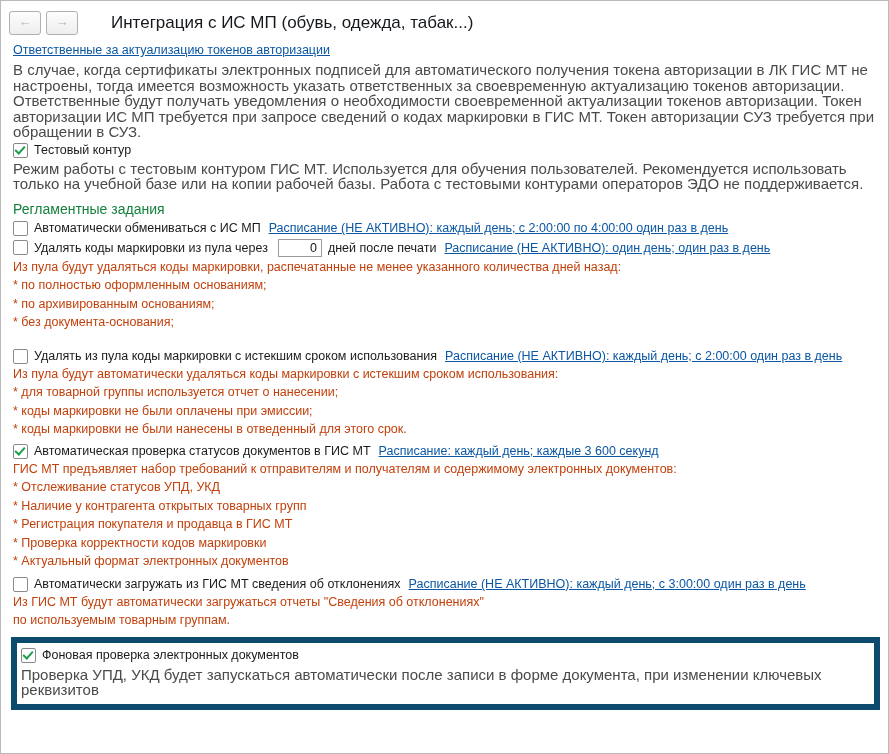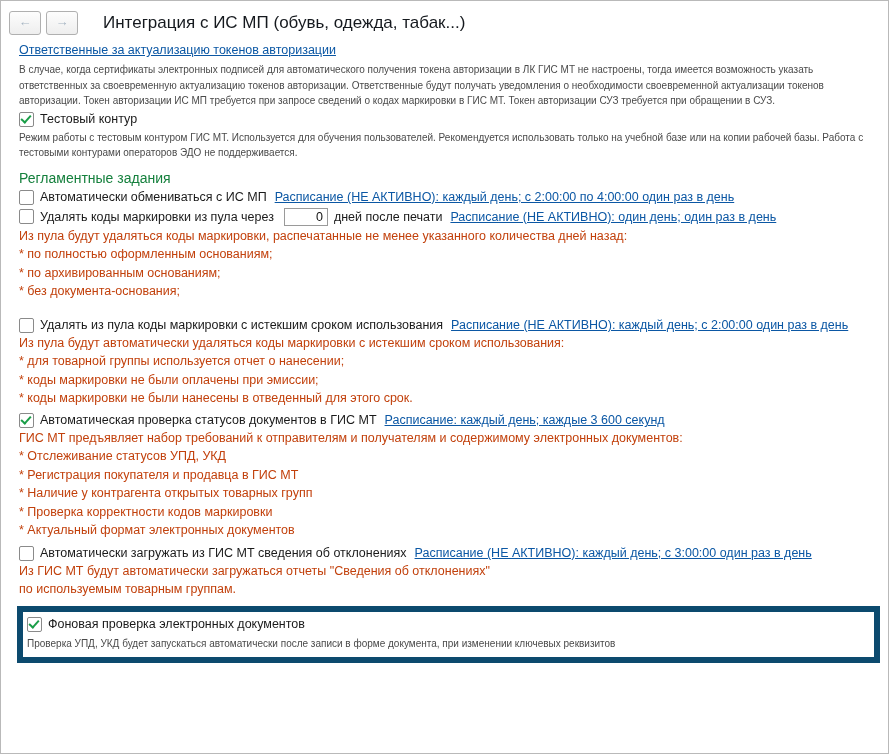--- a/index.html
+++ b/index.html
@@ -41,38 +41,38 @@
     line-height: 20px;
     text-align: center;
     margin-right: 5px;
     cursor: pointer;
     user-select: none;
   }
   .navbtn.disabled { color: #a8b6c4; }
   .title {
     font-size: 17px;
     color: #15191e;
-    margin-left: 20px;
+    margin-left: 28px;
     white-space: nowrap;
     text-align: right;
   }
   
   .content {
-    padding: 2px 8px 0 18px;
+    padding: 2px 8px 0 12px;
   }
   a.link {
     color: #0b57a4;
     text-decoration: underline;
     cursor: pointer;
   }
   .desc {
     color: #4a4a4a;
     line-height: 15.5px;
     margin: 5px 0 0 0;
-    font-size: 10px;
+    font-size: 15px;
   }
   .section-title {
     color: #15803d;
     font-size: 14px;
     margin: 9px 0 4px 0;
   }
   .row {
     display: flex;
     align-items: center;
     margin: 3px 0;
@@ -192,22 +192,22 @@
     <div class="hint-list">* коды маркировки не были оплачены при эмиссии;</div>
     <div class="hint-list">* коды маркировки не были нанесены в отведенный для этого срок.</div>
 
     <div class="row" style="margin-top:6px;">
       <span class="chk checked"></span>
       <span class="chk-label">Автоматическая проверка статусов документов в ГИС МТ</span>
       <a class="sched-link">Расписание: каждый день; каждые 3 600 секунд</a>
     </div>
     <div class="hint-list">ГИС МТ предъявляет набор требований к отправителям и получателям и содержимому электронных документов:</div>
     <div class="hint-list">* Отслеживание статусов УПД, УКД</div>
+    <div class="hint-list">* Наличие у контрагента открытых товарных групп</div>
     <div class="hint-list">* Регистрация покупателя и продавца в ГИС МТ</div>
-    <div class="hint-list">* Наличие у контрагента открытых товарных групп</div>
     <div class="hint-list">* Проверка корректности кодов маркировки</div>
     <div class="hint-list">* Актуальный формат электронных документов</div>
 
     <div class="row" style="margin-top:7px;">
       <span class="chk"></span>
       <span class="chk-label">Автоматически загружать из ГИС МТ сведения об отклонениях</span>
       <a class="sched-link">Расписание (НЕ АКТИВНО): каждый день; с 3:00:00 один раз в день</a>
     </div>
     <div class="hint-list">Из ГИС МТ будут автоматически загружаться отчеты "Сведения об отклонениях"</div>
     <div class="hint-list">по используемым товарным группам.</div>

